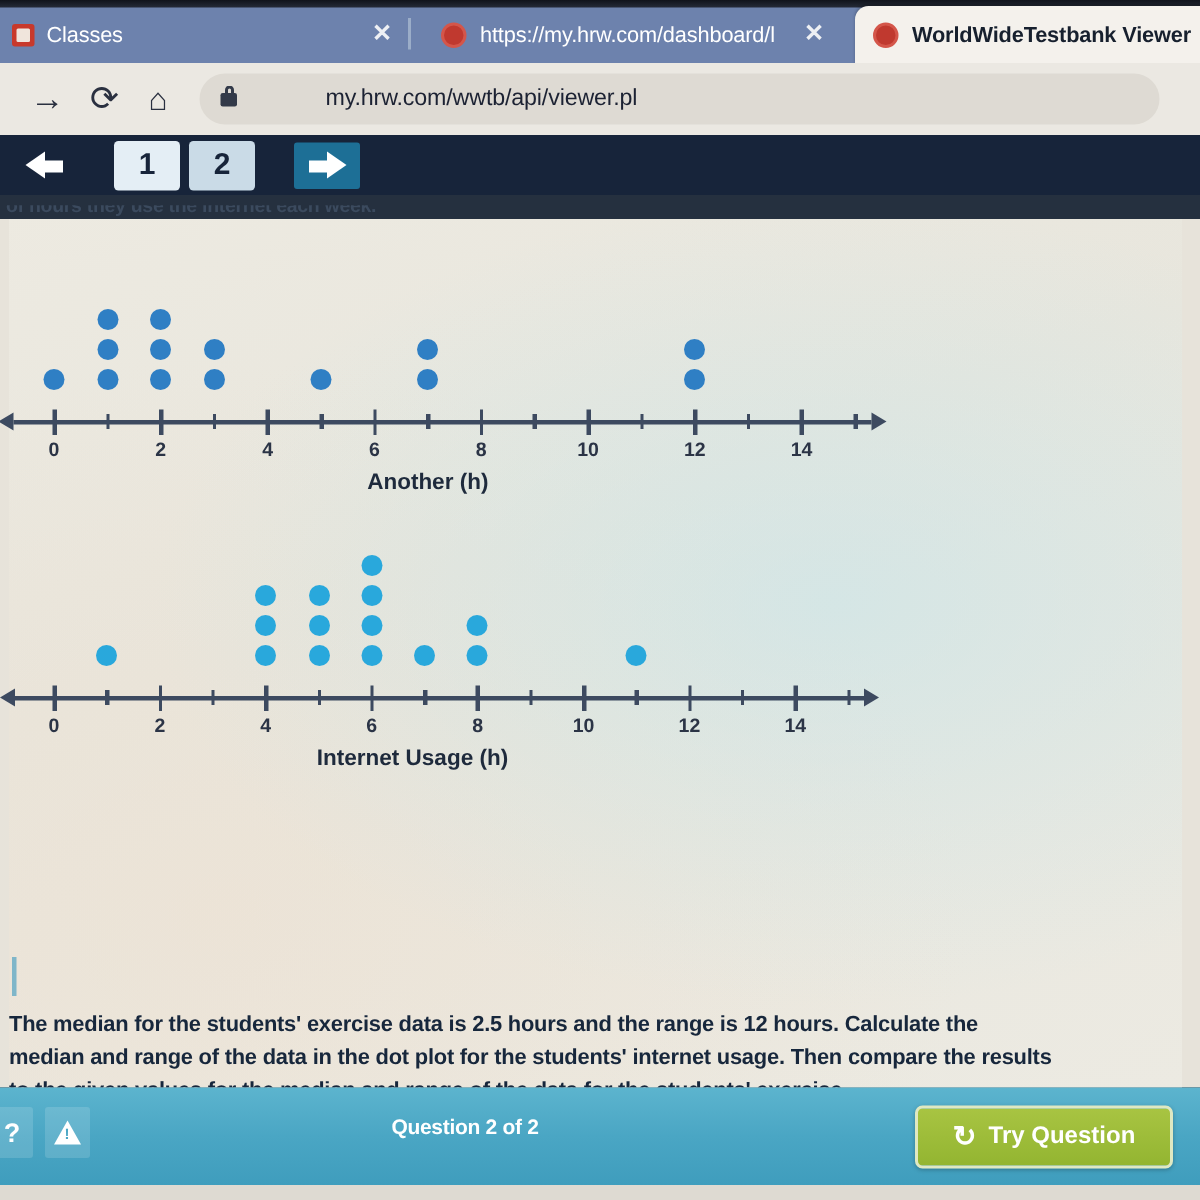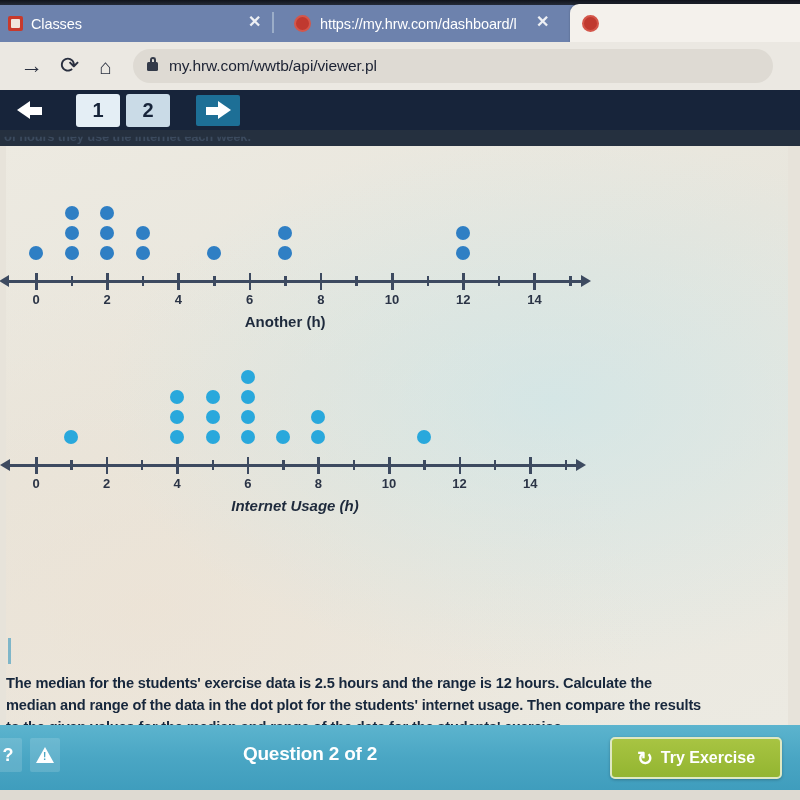--- a/index.html
+++ b/index.html
@@ -86,20 +86,21 @@
     cursor: pointer; font-weight: 500;
   }
   .ico-fwd  { left: 20px; }
   .ico-rel  { left: 60px; }
   .ico-home { left: 99px; font-size: 21px; top: 13px;}
   .urlfield {
     position: absolute; left: 133px; top: 49px; width: 640px; height: 34px;
     background: #dedad3; border-radius: 17px;
     display: flex; align-items: center; padding-left: 14px;
     box-sizing: border-box;
+    gap: 48px;
   }
   .lock-ico {
     width: 11px; height: 9px; background: #333a49;
     border-radius: 1.5px; position: relative; margin-right: 11px;
     flex: 0 0 auto;
   }
   .lock-ico:before {
     content:""; position:absolute; left:2.5px; top:-5px;
     width:6px; height:7px; border:2px solid #333a49;
     border-bottom:none; border-radius:4px 4px 0 0;
@@ -234,21 +235,21 @@
     border-right: 9px solid transparent;
     border-bottom: 16px solid #ffffff;
   }
   .tri-warn:after{
     content:"!"; position:absolute; left:-2px; top:4px;
     font-size:10px; color:#4aa6c4; font-weight:bold;
   }
   .qcount {
     position: absolute; left: 200px; top: 18px; width: 220px;
     text-align: center; color: #ffffff;
-    font-size: 19px; font-weight: bold; letter-spacing: -0.2px;
+    font-size: 14px; font-weight: bold; letter-spacing: -0.2px;
   }
   .try-btn {
     position: absolute; left: 610px; top: 12px;
     width: 168px; height: 38px;
     background: linear-gradient(180deg,#a8c442 0%, #93b531 100%);
     border: 2px solid #dfe8c2;
     border-radius: 5px;
     display: flex; align-items: center; justify-content: center;
     color: #ffffff; font-size: 16px; font-weight: bold;
     cursor: pointer; box-shadow: 0 1px 3px rgba(0,0,0,.25);
@@ -278,20 +279,21 @@
     <div class="tab-sep"></div>
 
     <div class="tab tab-2 tab-inactive">
       <div class="fav-circ"></div>
       <span class="tab-label">https://my.hrw.com/dashboard/l</span>
     </div>
     <div class="tab-close tab-close-2">✕</div>
 
     <div class="tab tab-active">
       <div class="fav-circ"></div>
+      <span class="tab-label">WorldWideTestbank Viewer</span>
     </div>
   </div>
 
   <div class="urlbar-row">
     <div class="nav-ico ico-fwd">→</div>
     <div class="nav-ico ico-rel">⟳</div>
     <div class="nav-ico ico-home">⌂</div>
   </div>
   <div class="urlfield">
     <div class="lock-ico"></div>
@@ -389,21 +391,21 @@
         <div class="tick minor" style="left: 352.7px; top: 330px;"></div>
         <div class="tick major" style="left: 388px; top: 327px;"></div>
         <div class="ticklabel" style="left: 374px; top: 346px;">10</div>
         <div class="tick minor" style="left: 423.3px; top: 330px;"></div>
         <div class="tick major" style="left: 458.6px; top: 327px;"></div>
         <div class="ticklabel" style="left: 444.6px; top: 346px;">12</div>
         <div class="tick minor" style="left: 493.9px; top: 330px;"></div>
         <div class="tick major" style="left: 529.2px; top: 327px;"></div>
         <div class="ticklabel" style="left: 515.2px; top: 346px;">14</div>
         <div class="tick minor" style="left: 564.5px; top: 330px;"></div>
-        <div class="axis-title" style="left: 145px; top: 367px; font-style: italic;">Internet Usage (h)</div>
+        <div class="axis-title" style="left: 125px; top: 367px;">Internet Usage (h)</div>
         <div class="dot" style="background: rgb(41, 168, 220); left: 64.3px; top: 300px;"></div>
         <div class="dot" style="background: rgb(41, 168, 220); left: 170.2px; top: 300px;"></div>
         <div class="dot" style="background: rgb(41, 168, 220); left: 170.2px; top: 280px;"></div>
         <div class="dot" style="background: rgb(41, 168, 220); left: 170.2px; top: 260px;"></div>
         <div class="dot" style="background: rgb(41, 168, 220); left: 205.5px; top: 300px;"></div>
         <div class="dot" style="background: rgb(41, 168, 220); left: 205.5px; top: 280px;"></div>
         <div class="dot" style="background: rgb(41, 168, 220); left: 205.5px; top: 260px;"></div>
         <div class="dot" style="background: rgb(41, 168, 220); left: 240.8px; top: 300px;"></div>
         <div class="dot" style="background: rgb(41, 168, 220); left: 240.8px; top: 280px;"></div>
         <div class="dot" style="background: rgb(41, 168, 220); left: 240.8px; top: 260px;"></div>
@@ -421,18 +423,18 @@
   </div>
 
   <div class="bottombar">
     <div class="bb-btn bb-help">?</div>
     <div class="bb-btn bb-warn">
       <div class="tri-warn"></div>
     </div>
     <div class="qcount">Question 2 of 2</div>
     <div class="try-btn">
       <span class="undo-ico">↺</span>
-      <span>Try Exercise</span>
+      <span>Try Question</span>
     </div>
   </div>
   <div class="bb-shadow"></div>
 
 </div>
 
 </body></html>

